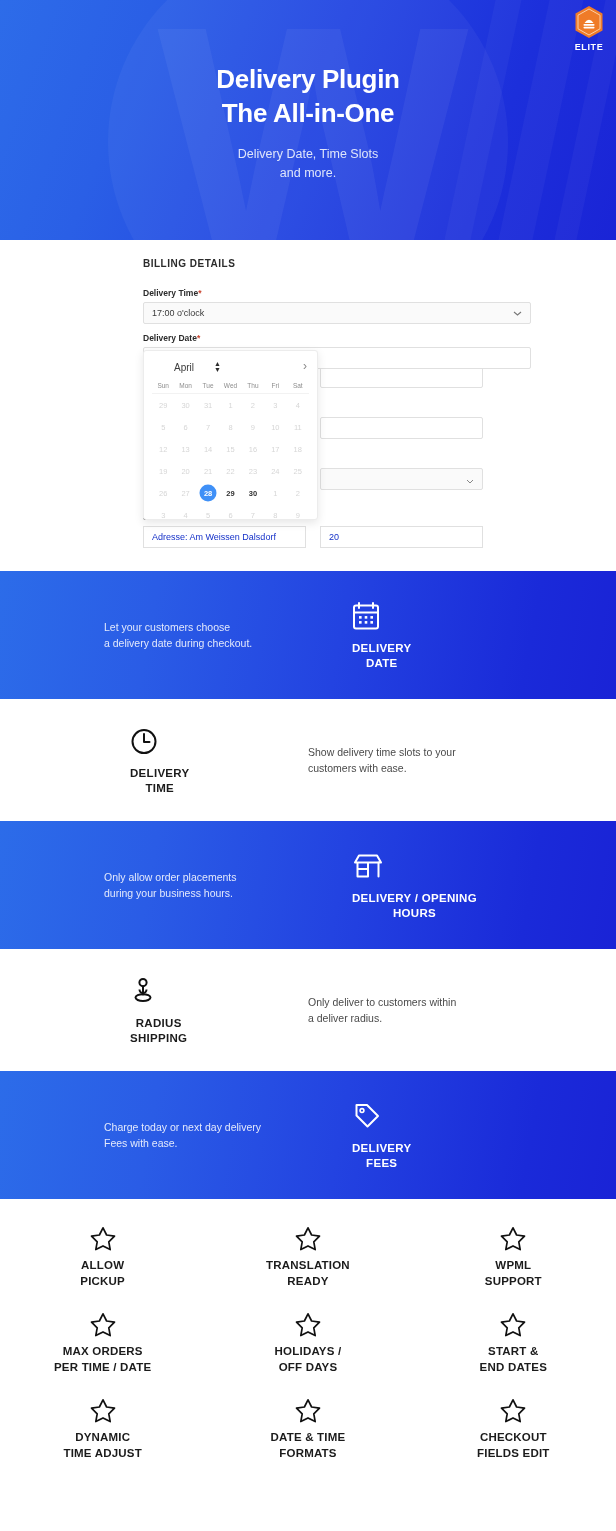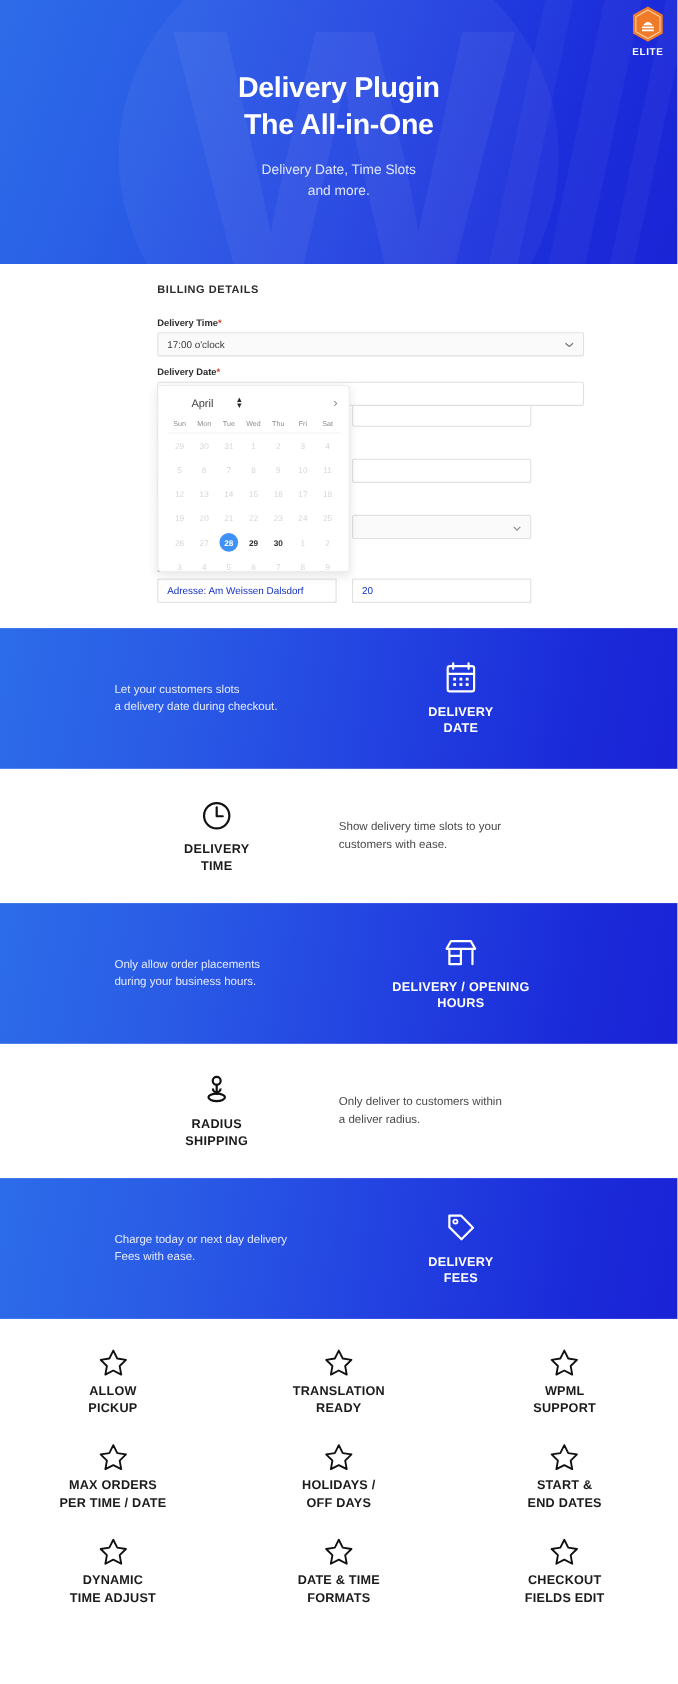--- a/index.html
+++ b/index.html
@@ -249,21 +249,21 @@
     text-decoration:underline;
   }
   .band-desc {
     font-size:10.5px;
     line-height:1.55;
     font-weight:400;
   }
   .band.blue .band-desc { color:#e3e9fc; }
   .band.white .band-desc { color:#4a4a4a; }
   .band-featcol {
-    display:flex; flex-direction:column; align-items:center;
+    display:flex; flex-direction:column; align-items:flex-start;
   }
   .band-icon { height:34px; display:flex; align-items:center; justify-content:center; }
   .band-name {
     margin-top:7px;
     font-size:11.5px; font-weight:700; letter-spacing:0.3px;
     text-align:center; line-height:1.3;
     text-transform:uppercase;
   }
   .band.blue .band-name { color:#ffffff; }
   .band.white .band-name { color:#1b1b1b; }
@@ -455,21 +455,21 @@
     <div class="street-inputs">
       <div class="si">Adresse: Am Weissen Dalsdorf</div>
       <div class="si">20</div>
     </div>
   </div>
 </div>
 
 <div id="bands-root">
     <div class="band blue v-textleft">
       <div class="band-desc">
-        <div>Let your customers slots</div>
+        <div>Let your customers choose</div>
         <div>a delivery date during checkout.</div>
       </div>
       <div class="band-featcol">
         <div class="band-icon">
           <svg width="28" height="30" viewBox="0 0 28 30">
         <rect x="2" y="4" width="24" height="23" rx="2" fill="none" stroke="#ffffff" stroke-width="2"></rect>
         <path d="M7 1.5 v5 M21 1.5 v5" stroke="#ffffff" stroke-width="2" stroke-linecap="round"></path>
         <path d="M2 11 h24" stroke="#ffffff" stroke-width="2"></path>
         <g fill="#ffffff">
           <rect x="7" y="14.5" width="2.6" height="2.6"></rect>

